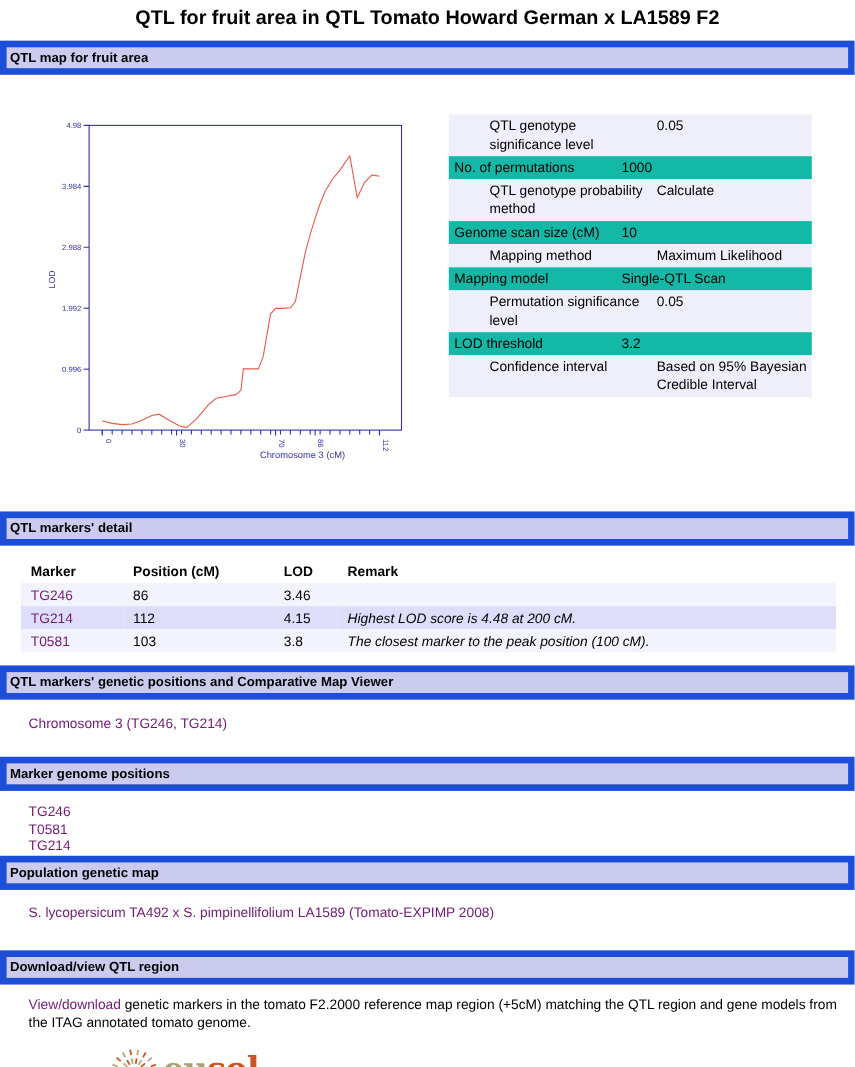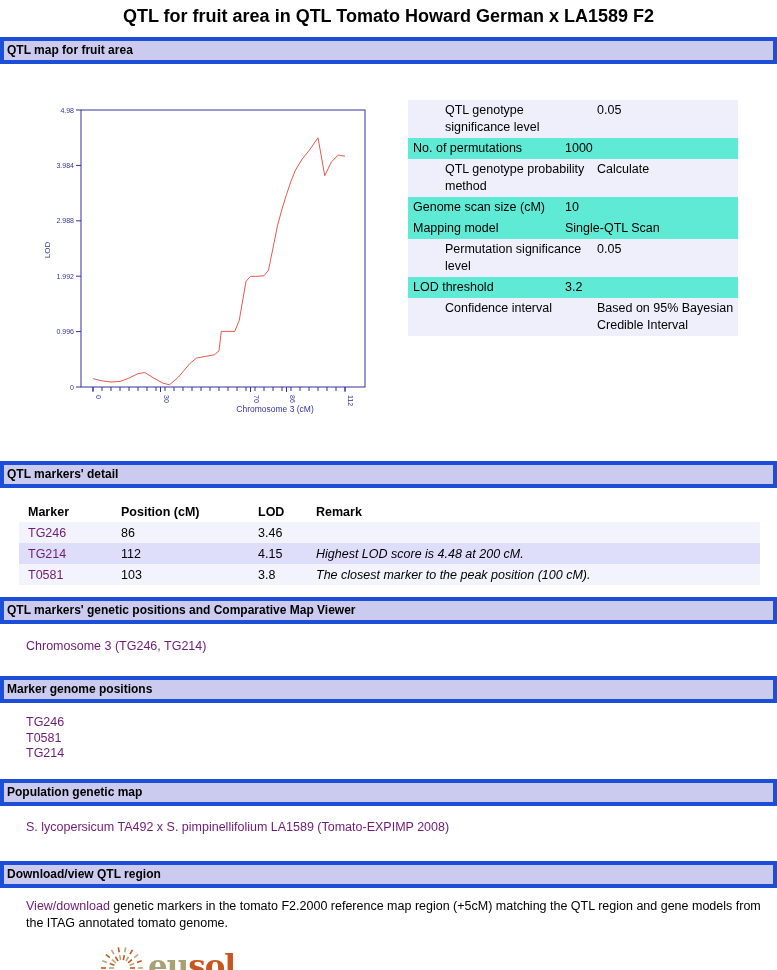--- a/index.html
+++ b/index.html
@@ -8,32 +8,32 @@
     width: 777px; min-height: 970px;
     font-family: "Liberation Sans", sans-serif;
     font-size: 12.5px; color: #000;
   }
   .page-title {
     margin: 6px 0 0 0; text-align: center;
     font-size: 18px; font-weight: bold; color: #000;
   }
   .section-bar {
     background: #cbcbef;
-    border: 4px solid #1d4ed8;
+    border: 6px solid #1d4ed8;
     padding: 2px 3px 3px 3px;
     font-size: 12px; font-weight: bold; color: #000;
   }
   .bar1 { margin-top: 10px; }
   a, .link { color: #701a75; text-decoration: none; cursor: pointer; }
   
   .row1 { display: flex; align-items: flex-start; margin-top: 36px; }
   .chart-wrap { margin-left: 40px; width: 365px; height: 325px; }
   .params-table { margin-left: 3px; width: 330px; font-size: 12.5px; }
   .param-row { display: flex; line-height: 17px; padding: 2px 0; }
-  .param-row.alt { background: #5eead4; }
+  .param-row.alt { background: #14b8a6; }
   .param-row.norm { background: #efeffb; padding-left: 32px; }
   .param-label { width: 157px; padding-left: 5px; padding-right: 8px; }
   .param-value { flex: 1; padding-right: 4px; }
   
   .bar2 { margin-top: 36px; }
   table.markers { border-collapse: collapse; margin: 13px 0 0 19px; width: 741px; font-size: 12.5px; }
   table.markers th { text-align: left; font-weight: bold; padding: 3px 4px 3px 9px; }
   table.markers td { padding: 3px 4px 3px 9px; }
   table.markers tr { height: 21px; }
   table.markers tr.norm { background: #f3f3fd; }
@@ -41,21 +41,21 @@
   .col-marker { width: 93px; }
   .col-pos { width: 137px; }
   .col-lod { width: 58px; }
   .remark { font-style: italic; }
   
   .bar3 { margin-top: 12px; }
   .single-link { margin: 14px 0 0 26px; line-height: 16px; }
   .bar4 { margin-top: 22px; }
   .links-list { margin: 12px 0 0 26px; }
   .links-list div { line-height: 15.5px; }
-  .bar5 { margin-top: 17px; }
+  .bar5 { }
   .pop-link { margin: 13px 0 0 26px; line-height: 16px; }
   .bar6 { margin-top: 26px; }
   .download-text { margin: 10px 20px 0 26px; width: 737px; line-height: 17px; }
   
   .courtesy { margin: 12px 0 0 26px; display: flex; align-items: flex-end; }
   .courtesy-text { font-style: italic; font-size: 12.5px; padding-bottom: 8px; }
   .eusol-logo { display: flex; align-items: center; margin-left: 6px; }
   .eusol-word { font-family: "DejaVu Serif", "Liberation Serif", serif; font-weight: bold;
     font-size: 31px; line-height: 30px; letter-spacing: -1px; padding-bottom: 4px; }
   .eu { color: #a8a174; }
@@ -139,20 +139,24 @@
       <div class="param-value">1000</div>
     </div>
     <div class="param-row norm">
       <div class="param-label">QTL genotype probability method</div>
       <div class="param-value">Calculate</div>
     </div>
     <div class="param-row alt">
       <div class="param-label">Genome scan size (cM)</div>
       <div class="param-value">10</div>
     </div>
+    <div class="param-row norm">
+      <div class="param-label">Mapping method</div>
+      <div class="param-value">Maximum Likelihood</div>
+    </div>
     <div class="param-row alt">
       <div class="param-label">Mapping model</div>
       <div class="param-value">Single-QTL Scan</div>
     </div>
     <div class="param-row norm">
       <div class="param-label">Permutation significance level</div>
       <div class="param-value">0.05</div>
     </div>
     <div class="param-row alt">
       <div class="param-label">LOD threshold</div>

